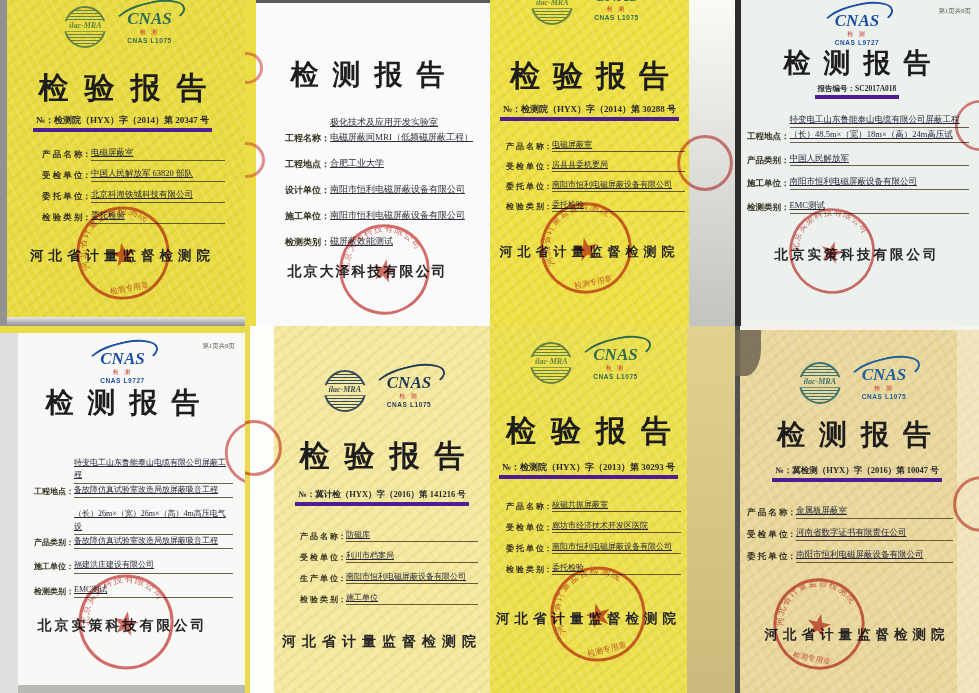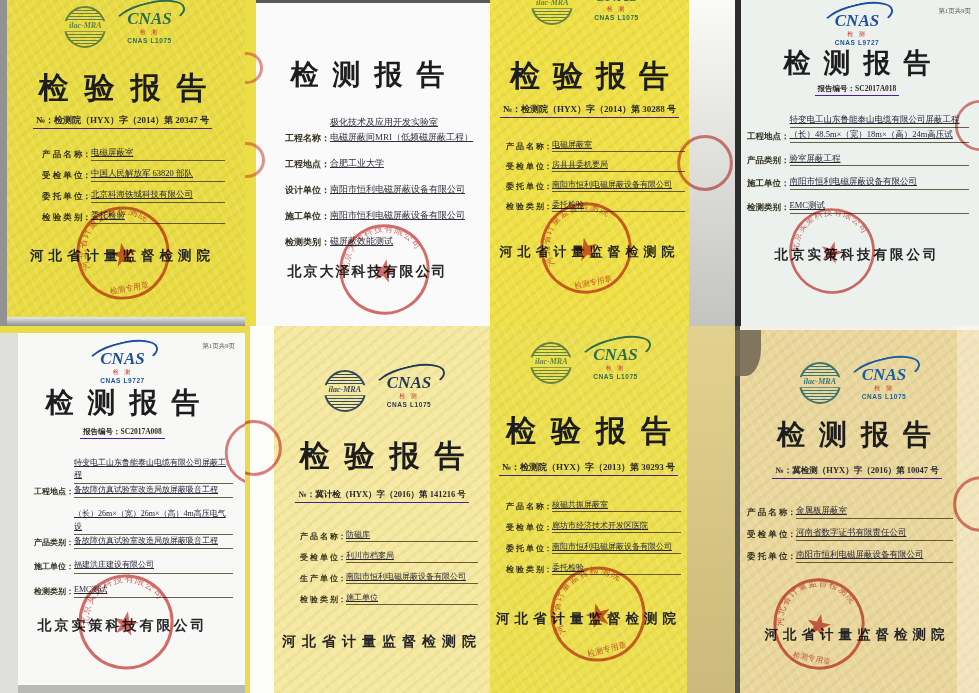--- a/index.html
+++ b/index.html
@@ -20,21 +20,21 @@
   .cnas-swoosh{position:relative;display:inline-block;padding:3px 9px 0;text-align:right;}
   .cnas-swoosh::before{content:"";position:absolute;left:-5px;right:-6px;top:-4px;height:24px;
     border:2.5px solid var(--lc);border-radius:50%;border-bottom-color:transparent;border-left-color:transparent;
     transform:rotate(-14deg);}
   .cnas-word{font:italic bold 17px "Liberation Serif",serif;color:var(--lc);}
   .cnas-tag{font-size:6px;color:#c0392b;letter-spacing:2px;line-height:1.2;}
   .accr{font:bold 6.5px "Liberation Sans",sans-serif;letter-spacing:.6px;color:var(--lc);margin-top:1px;}
   
   .title{position:absolute;left:0;right:0;text-align:center;font-weight:bold;color:#1d1d1d;}
   .repno{position:absolute;left:0;right:0;text-align:center;}
-  .repno span{display:inline-block;border-bottom:1px solid #4c1d95;padding:0 3px 1px;font-weight:bold;color:#2a2a2a;}
+  .repno span{display:inline-block;border-bottom:4px solid #4c1d95;padding:0 3px 1px;font-weight:bold;color:#2a2a2a;}
   .fields{position:absolute;}
   .field{display:flex;align-items:flex-end;}
   .flabel{font-weight:bold;color:#33301f;white-space:nowrap;}
   .fvals{flex:1;min-width:0;}
   .fvalue{display:block;border-bottom:1px solid rgba(70,58,25,.8);padding-bottom:1px;color:#26263a;text-decoration:underline;}
   .fvalue:empty{display:none;}
   .plain .fvalue{border-bottom:none;color:#30303c;}
   .issuer{position:absolute;left:0;right:0;text-align:center;font-weight:bold;color:#262626;}
   .pagelab{position:absolute;color:#55524a;}
   
@@ -307,21 +307,21 @@
       <div class="field">
           <span class="flabel">工程地点：</span>
           <span class="fvals">
             <span class="fvalue">特变电工山东鲁能泰山电缆有限公司屏蔽工程</span>
             <span class="fvalue">（长）48.5m×（宽）18m×（高）24m高压试</span>
           </span>
         </div>
       <div class="field">
           <span class="flabel">产品类别：</span>
           <span class="fvals">
-            <span class="fvalue">验室屏蔽工程</span>
+            <span class="fvalue">中国人民解放军</span>
           </span>
         </div>
       <div class="field">
           <span class="flabel">施工单位：</span>
           <span class="fvals">
             <span class="fvalue">南阳市恒利电磁屏蔽设备有限公司</span>
           </span>
         </div>
       <div class="field">
           <span class="flabel">检测类别：</span>
@@ -350,21 +350,20 @@
     <div class="edgeB"></div>
     <div class="pagelab">第1页共9页</div>
     <div class="logo-pair">
       <div class="cnas-wrap" style="--lc:#1c4fa1">
         <div class="cnas-swoosh"><span class="cnas-word">CNAS</span></div>
         <div class="cnas-tag">检 测</div>
         <div class="accr">CNAS L9727</div>
       </div>
     </div>
     <div class="title">检测报告</div>
-    <div class="repno"><span>报告编号：SC2017A008</span></div>
     <div class="fields">
       <div class="field">
           <span class="flabel">工程地点：</span>
           <span class="fvals">
             <span class="fvalue">特变电工山东鲁能泰山电缆有限公司屏蔽工程</span>
             <span class="fvalue">备故障仿真试验室改造局放屏蔽吸音工程</span>
           </span>
         </div>
       <div class="field">
           <span class="flabel">产品类别：</span>

